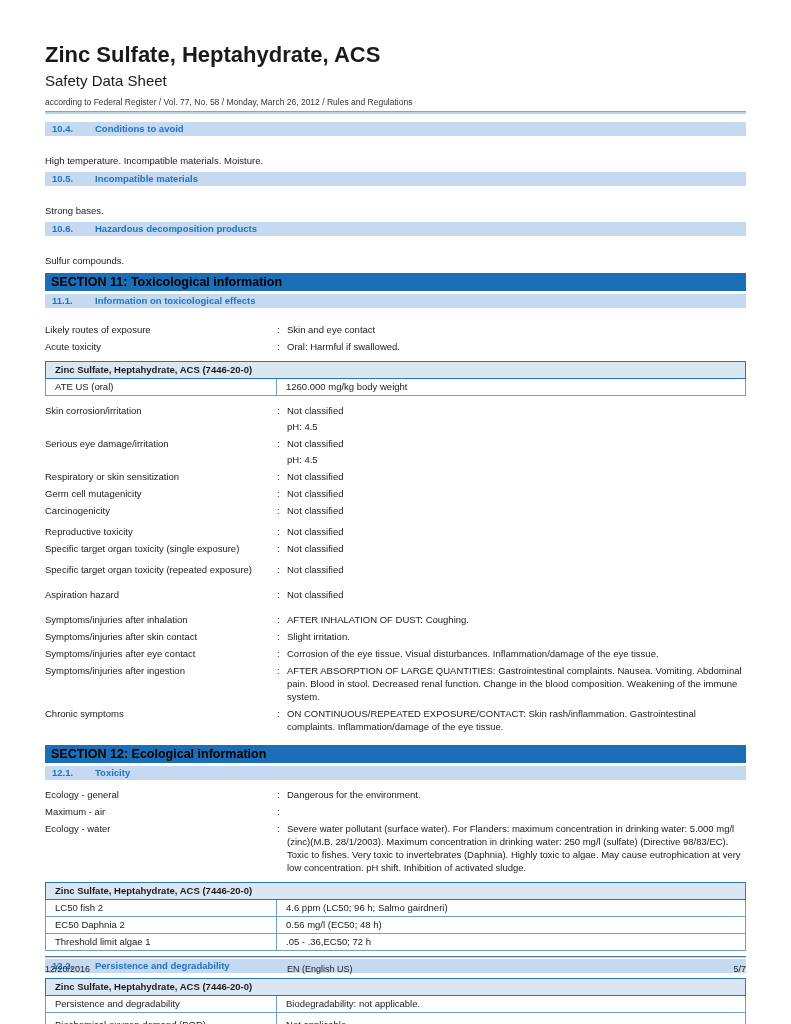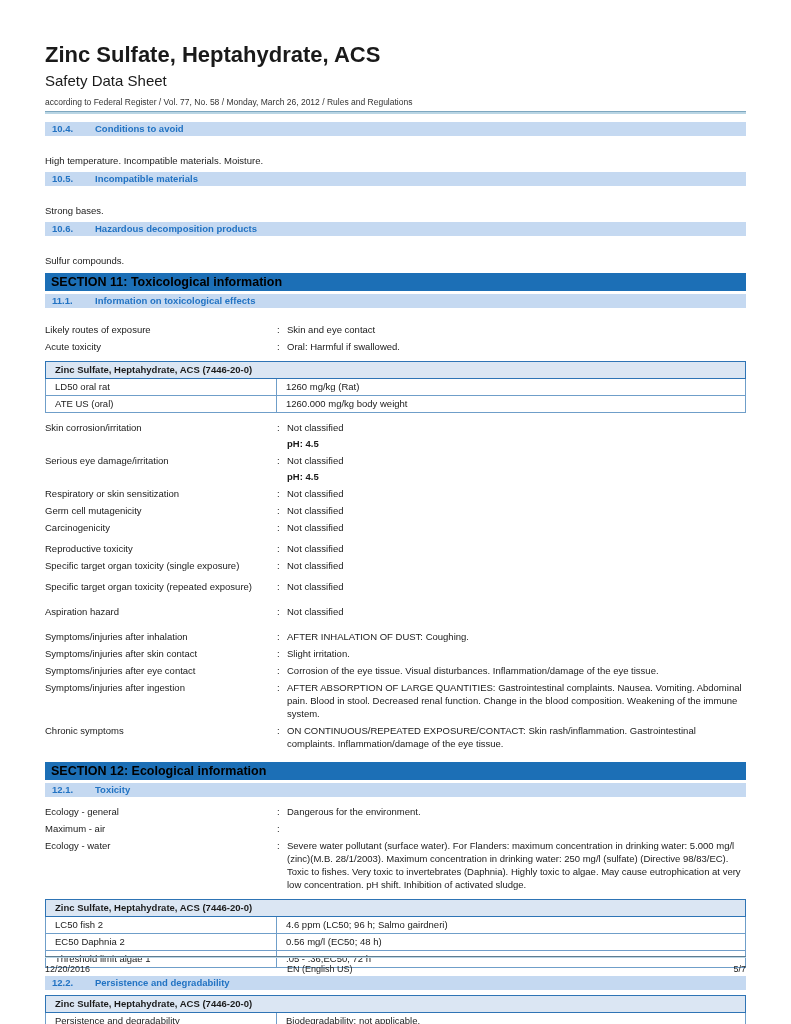--- a/index.html
+++ b/index.html
@@ -28,21 +28,21 @@
     margin-top: 7px; height: 18px; line-height: 18px; padding-left: 6px;
     background: var(--section-bar, #1c6fb6); color: #000000; font-weight: bold; font-size: 12.5px;
   }
   .section-bar + .sub-bar { margin-top: 3px; }
   .mt12 { margin-top: 12px; }
 
   .pair { display: flex; margin-top: 4px; line-height: 13px; }
   .p-label { width: 232px; flex: none; padding-right: 6px; }
   .p-colon { width: 10px; flex: none; }
   .p-value { flex: 1; }
-  .v2 { margin-top: 3px; font-weight: bold; }
+  .v2 { margin-top: 3px; }
   .gap8  { margin-top: 8px; }
   .gap12 { margin-top: 12px; }
   .gap15 { margin-top: 15px; }
 
   .ztable {
     width: 100%; border-collapse: collapse; margin-top: 8px;
     border: 1px solid var(--table-border, #2e74b5); font-size: 9.5px;
   }
   .ztable th {
     background: #dbe6f3; text-align: left; font-weight: bold;
@@ -106,24 +106,20 @@
   </div>
 
   <table class="ztable">
     <thead>
       <tr>
         <th colspan="2">Zinc Sulfate, Heptahydrate, ACS (7446-20-0)</th>
       </tr>
     </thead>
     <tbody>
       <tr>
-        <td class="c1">LD50 oral rat</td>
-        <td>1260 mg/kg (Rat)</td>
-      </tr>
-      <tr>
         <td class="c1">ATE US (oral)</td>
         <td>1260.000 mg/kg body weight</td>
       </tr>
     </tbody>
   </table>
 
   <div class="pair gap8">
     <div class="p-label">Skin corrosion/irritation</div>
     <div class="p-colon">:</div>
     <div class="p-value">

